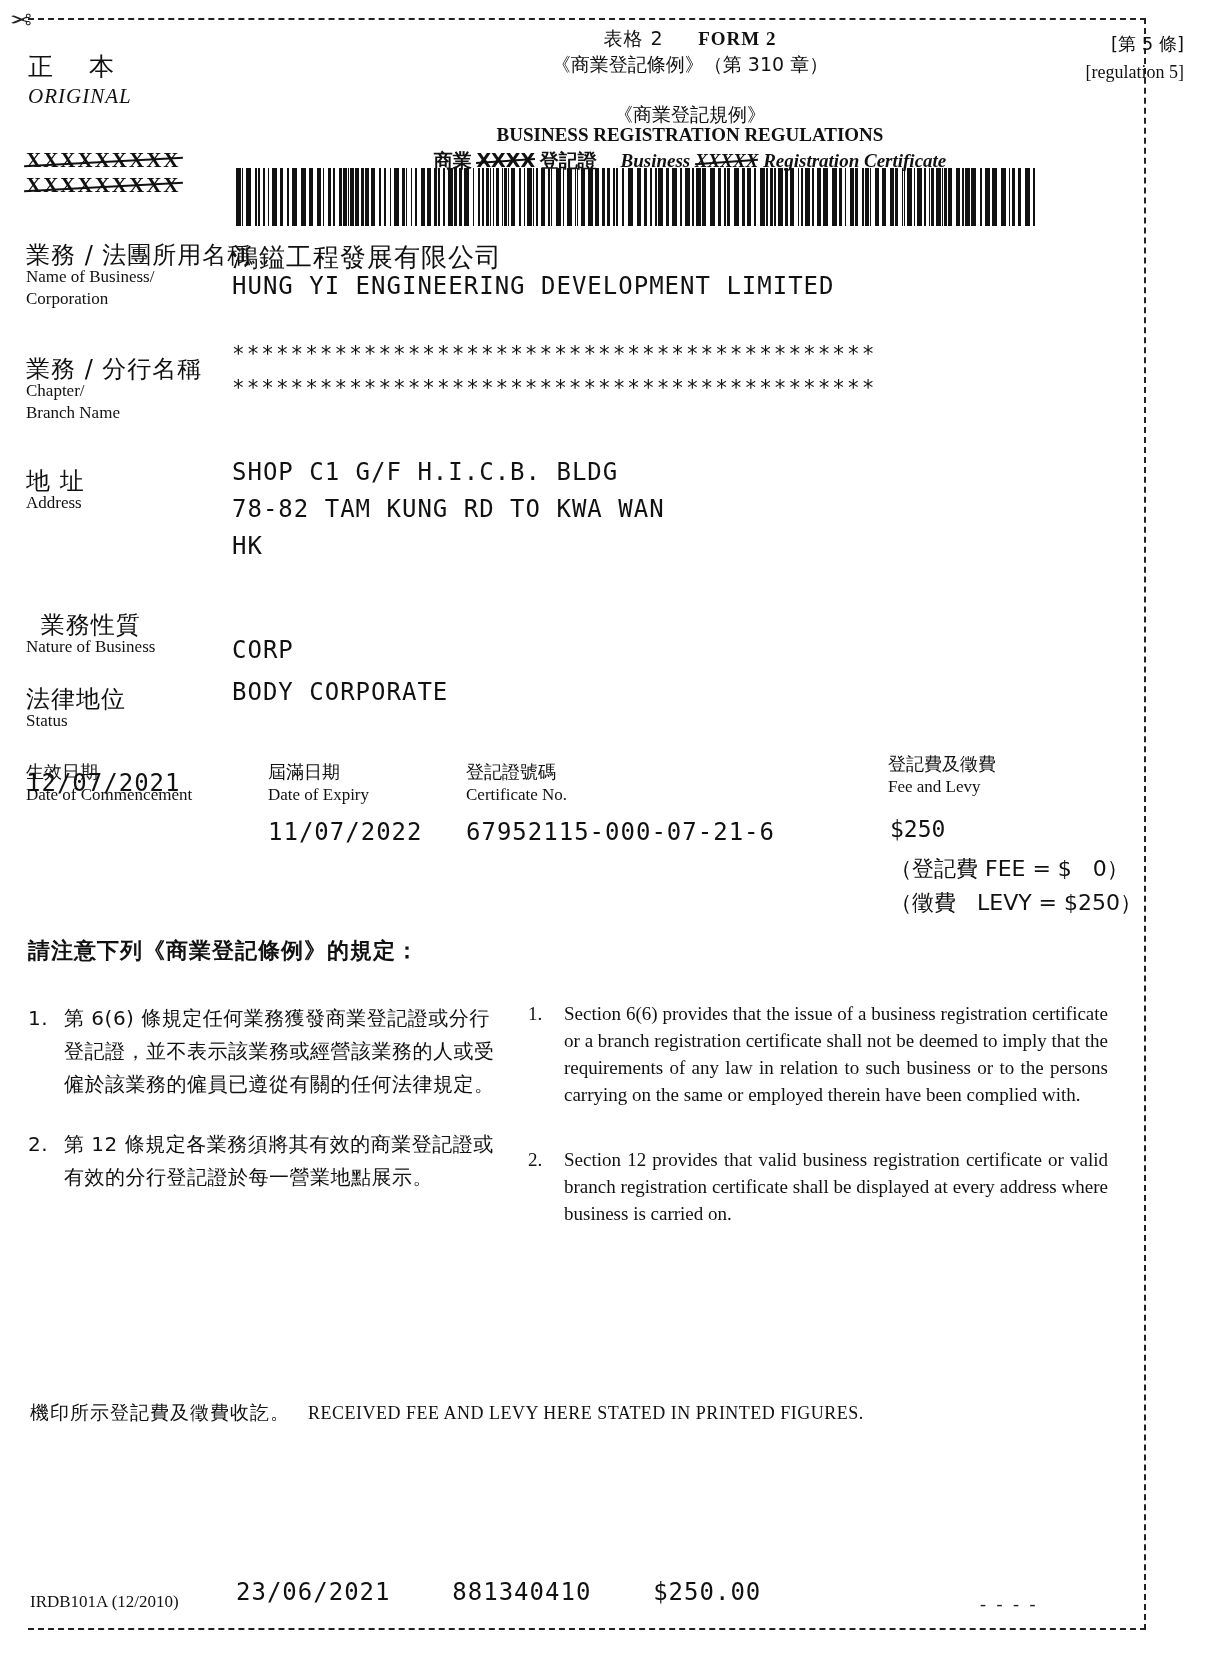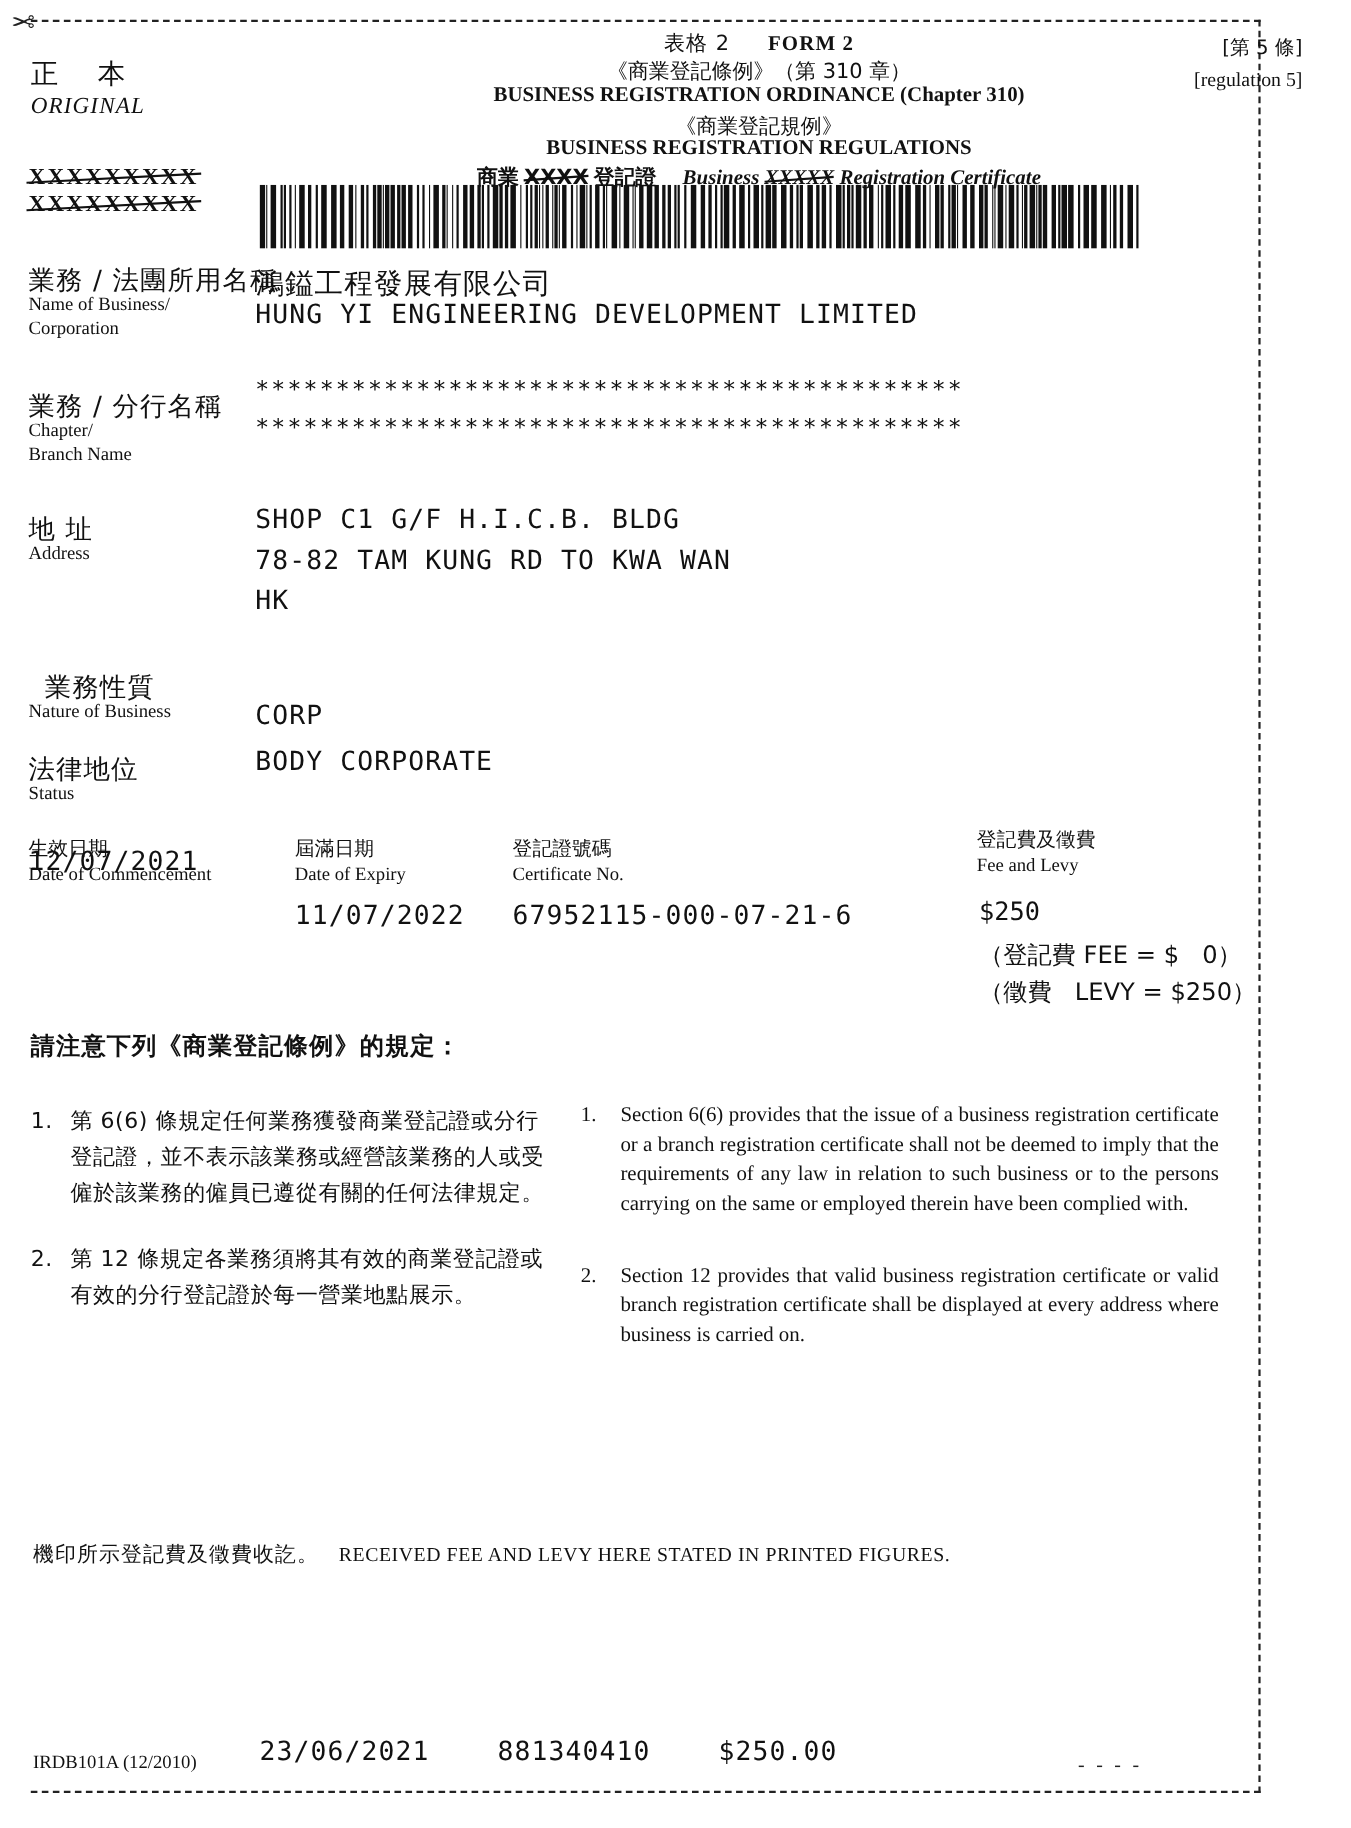--- a/index.html
+++ b/index.html
@@ -346,21 +346,20 @@
     <div>XXXXXXXXX</div><br>
     <div>XXXXXXXXX</div>
   </div>
 
   <div class="hdr hdr-form">
     <span class="zh">表格 2</span>
     &nbsp;&nbsp;&nbsp;&nbsp;
     <span class="en">FORM 2</span>
   </div>
   <div class="hdr hdr-ord-zh">《商業登記條例》（第 310 章）</div>
-  <div class="hdr hdr-ord-en">BUSINESS REGISTRATION ORDINANCE (Chapter 310)</div>
   <div class="hdr hdr-reg-zh">《商業登記規例》</div>
   <div class="hdr hdr-reg-en">BUSINESS REGISTRATION REGULATIONS</div>
   <div class="hdr hdr-cert">
     <span class="zh">商業</span>
     <span class="zh strike">XXXX</span>
     <span class="zh">登記證</span>
     &nbsp;&nbsp;&nbsp;
     <span>Business</span>
     <span class="strike">XXXXX</span>
     <span>Registration Certificate</span>

